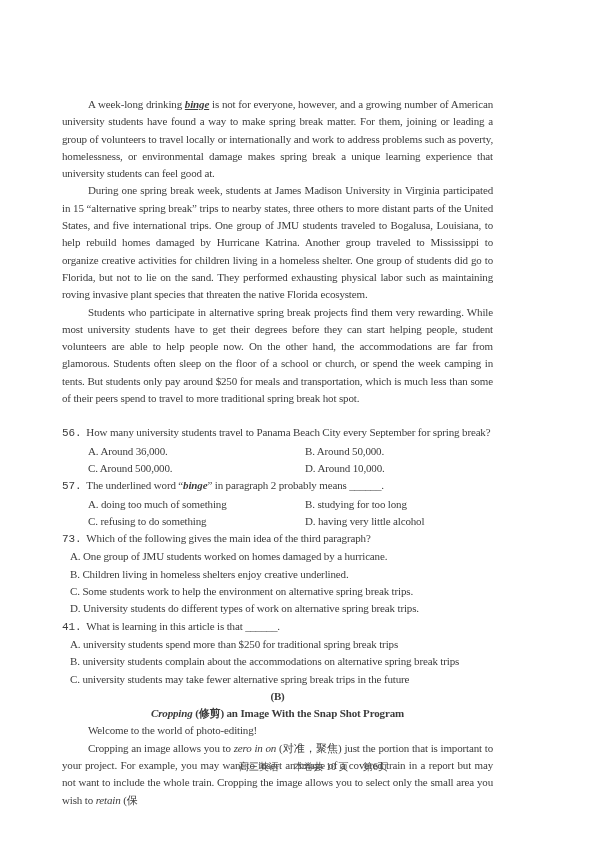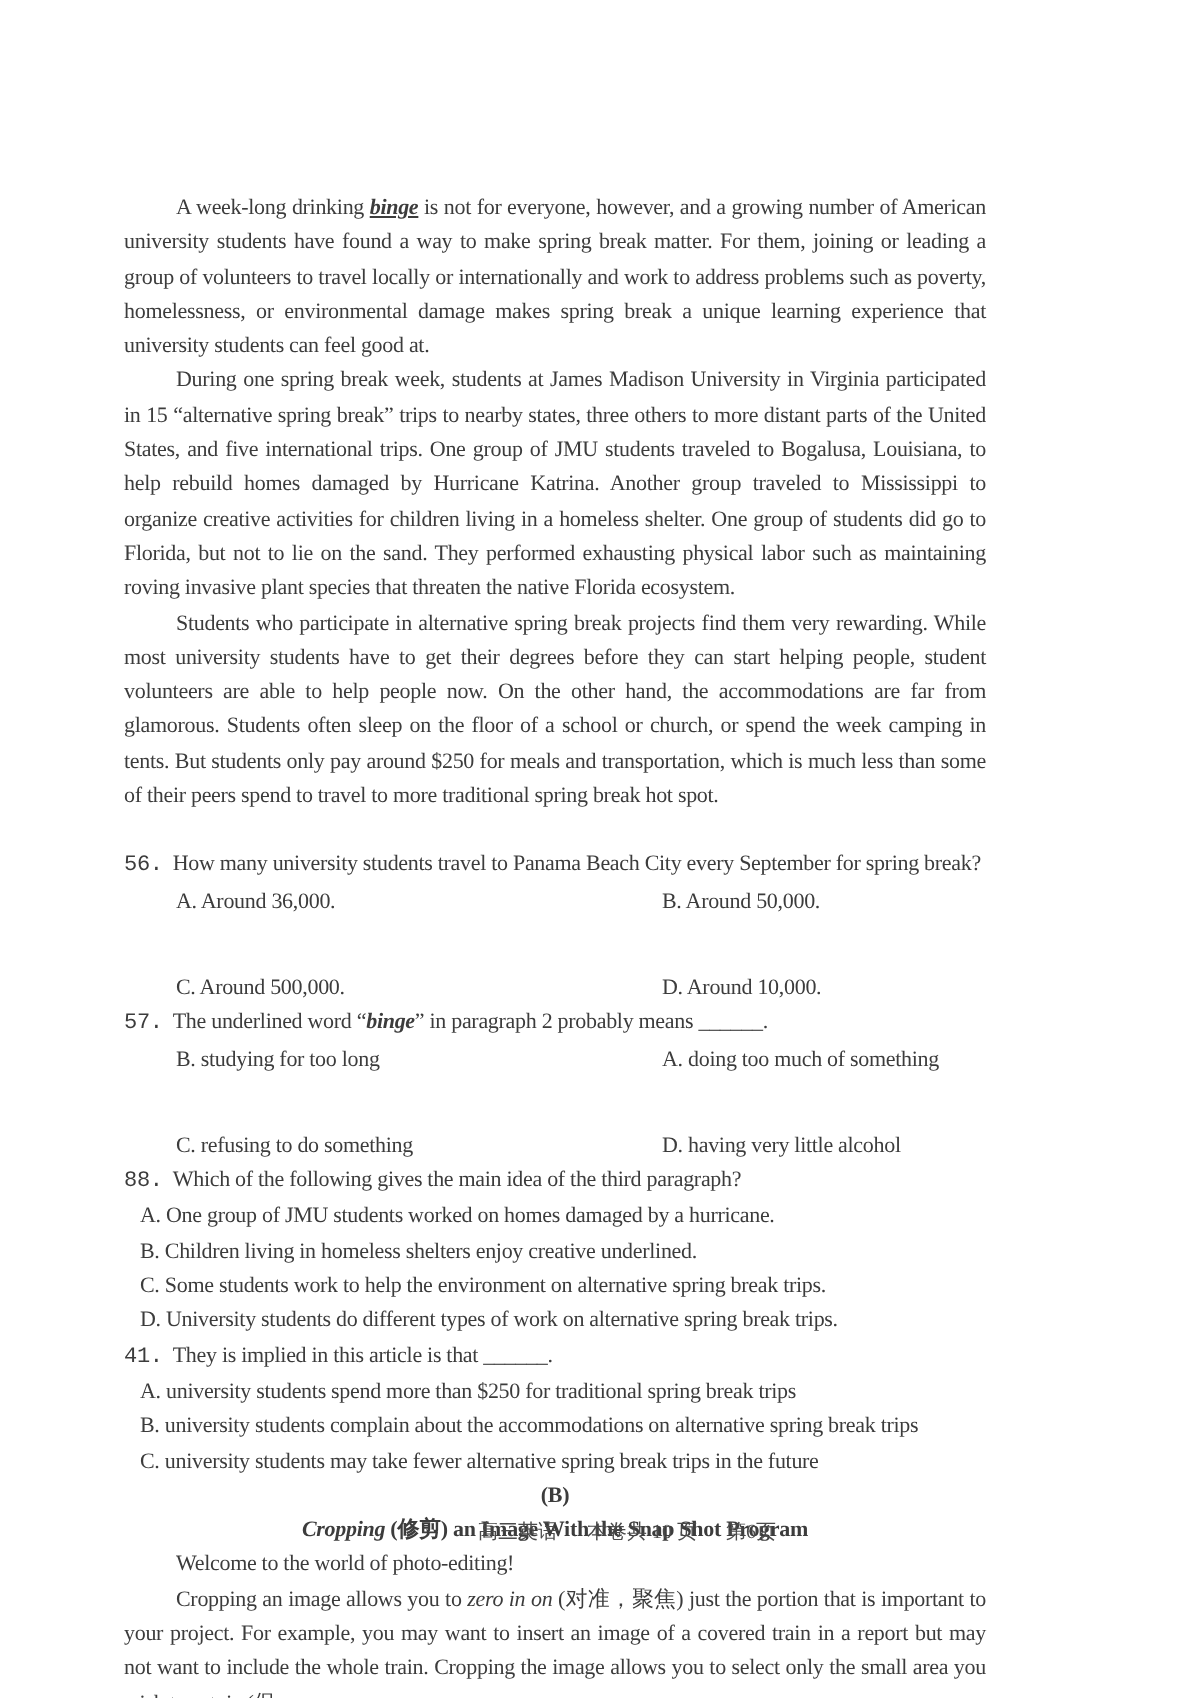--- a/index.html
+++ b/index.html
@@ -8,21 +8,21 @@
     font-family: "Liberation Serif", "DejaVu Serif", serif;
     color: #3c3c3c; font-size: 11px; line-height: 17.3px; letter-spacing: -0.15px;
   }
   .page { position: relative; width: 555px; height: 849px; background: #ffffff; }
   .content { padding: 96px 62px 0 62px; }
   p { margin: 0; }
   .para { text-align: justify; text-indent: 26px; }
   .questions { margin-top: 17px; }
   .stem { margin: 0; }
   .qnum { margin-right: 5px; font-family: Liberation Mono, monospace; }
-  .opts-2col { display: grid; grid-template-columns: 217px auto; margin-left: 26px; gap: 26px; }
+  .opts-2col { display: grid; grid-template-columns: 217px auto; margin-left: 26px; }
   .opts-1col { margin-left: 8px; }
   .opt { display: block; }
   .binge { font-weight: bold; font-style: italic; text-decoration: underline; }
   .bi { font-weight: bold; font-style: italic; }
   .it { font-style: italic; }
   .center-bold { text-align: center; font-weight: bold; }
   .footer {
     position: absolute; top: 758px; left: 0; width: 100%;
     text-align: center; font-size: 10px; color: #4a4a4a; letter-spacing: 0; margin-left: 36px;
   }
@@ -48,39 +48,39 @@
           <span class="opt">A. Around 36,000.</span>
           <span class="opt">B. Around 50,000.</span>
           <span class="opt">C. Around 500,000.</span>
           <span class="opt">D. Around 10,000.</span>
         </div>
       </div>
 
       <div>
         <p class="stem"><span class="qnum">57.</span><span>The underlined word “</span><span class="bi">binge</span><span>” in paragraph 2 probably means ______.</span></p>
         <div class="opts-2col">
+          <span class="opt">A. doing too much of something</span>
           <span class="opt">B. studying for too long</span>
-          <span class="opt">A. doing too much of something</span>
           <span class="opt">C. refusing to do something</span>
           <span class="opt">D. having very little alcohol</span>
         </div>
       </div>
 
       <div>
-        <p class="stem"><span class="qnum">88.</span><span>Which of the following gives the main idea of the third paragraph?</span></p>
+        <p class="stem"><span class="qnum">73.</span><span>Which of the following gives the main idea of the third paragraph?</span></p>
         <div class="opts-1col">
           <span class="opt">A. One group of JMU students worked on homes damaged by a hurricane.</span>
           <span class="opt">B. Children living in homeless shelters enjoy creative underlined.</span>
           <span class="opt">C. Some students work to help the environment on alternative spring break trips.</span>
           <span class="opt">D. University students do different types of work on alternative spring break trips.</span>
         </div>
       </div>
 
       <div>
-        <p class="stem"><span class="qnum">41.</span><span>They is implied in this article is that ______.</span></p>
+        <p class="stem"><span class="qnum">41.</span><span>What is learning in this article is that ______.</span></p>
         <div class="opts-1col">
           <span class="opt">A. university students spend more than $250 for traditional spring break trips</span>
           <span class="opt">B. university students complain about the accommodations on alternative spring break trips</span>
           <span class="opt">C. university students may take fewer alternative spring break trips in the future</span>
         </div>
       </div>
 
     </div>
 
     <div>

